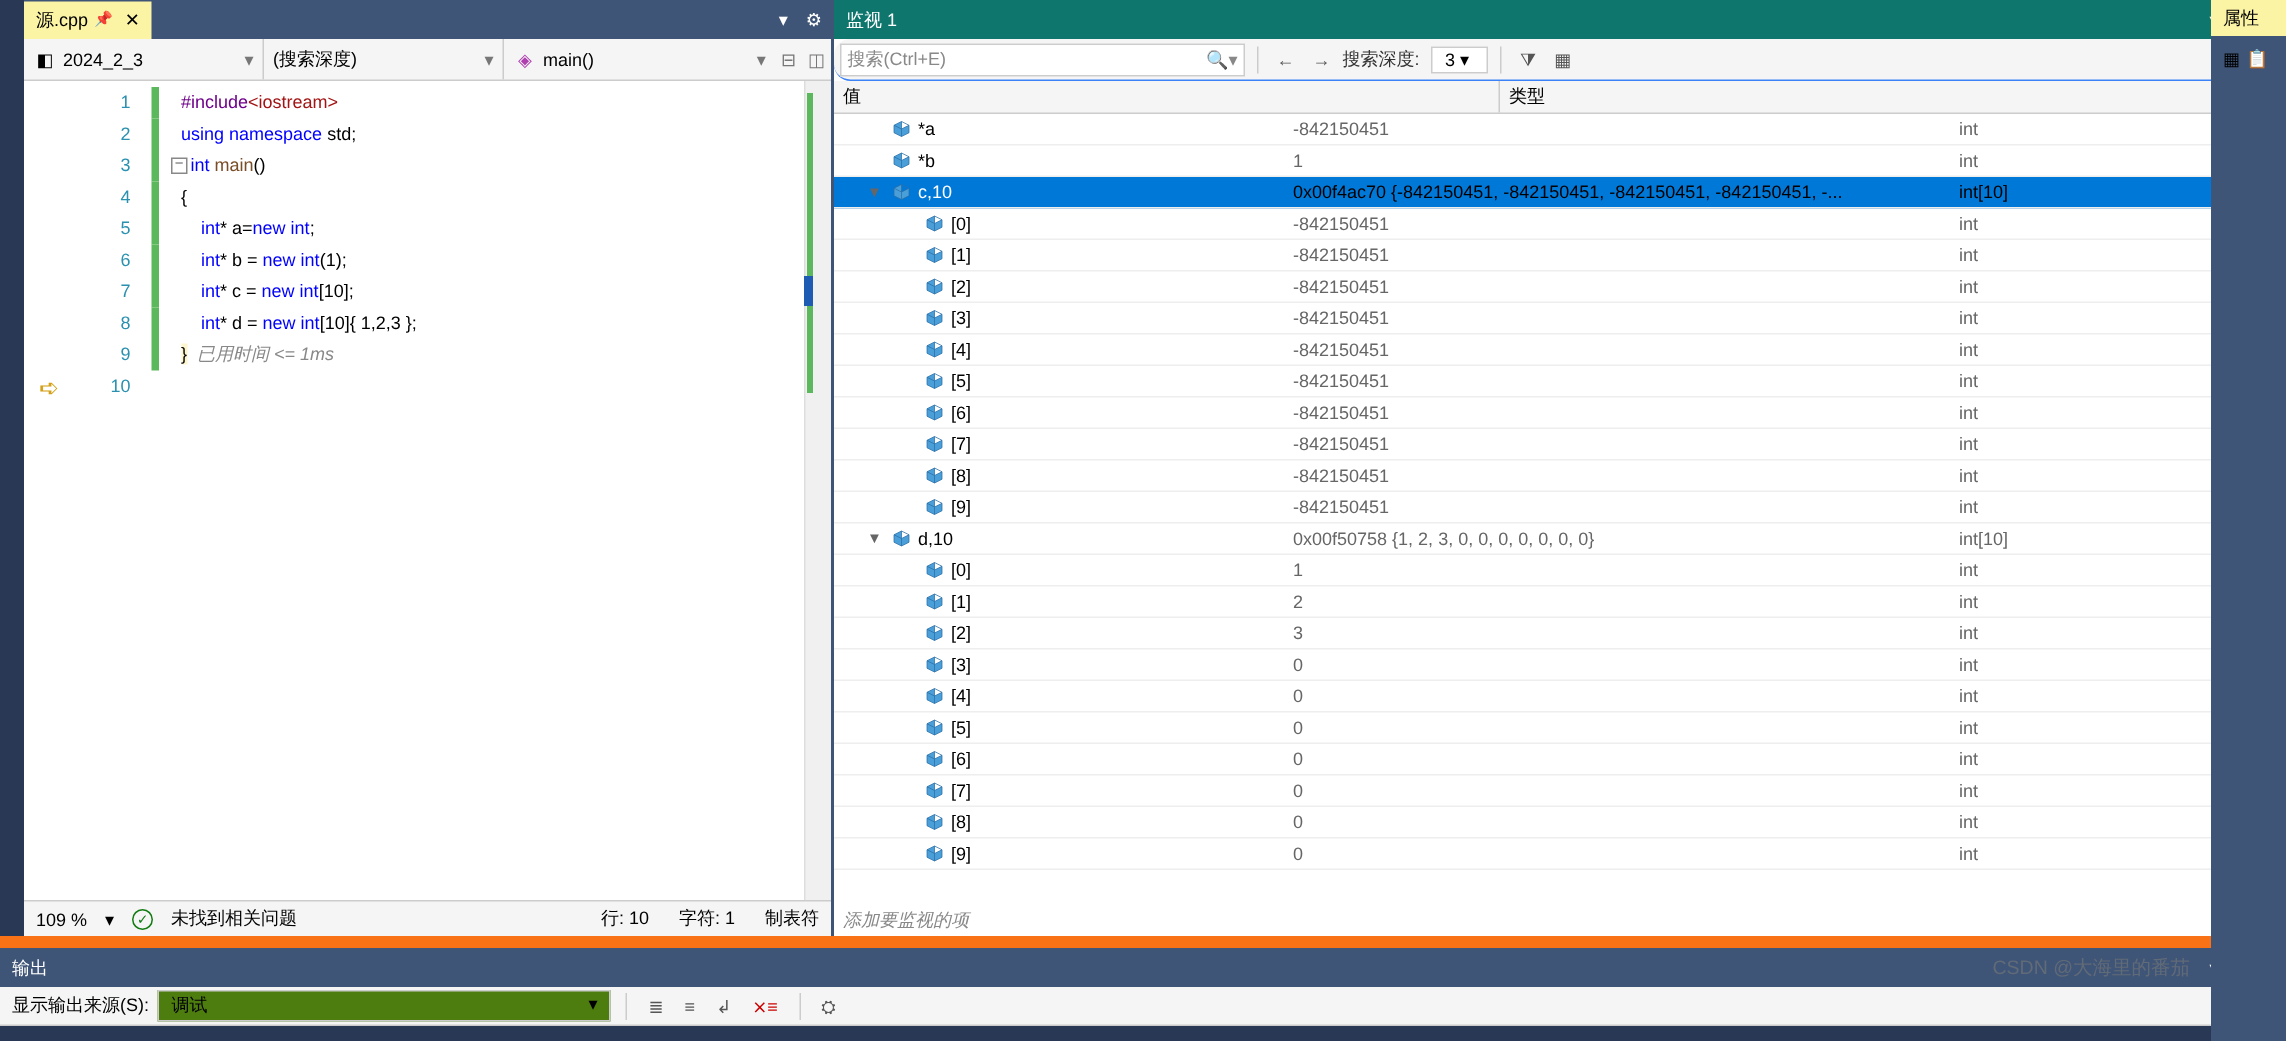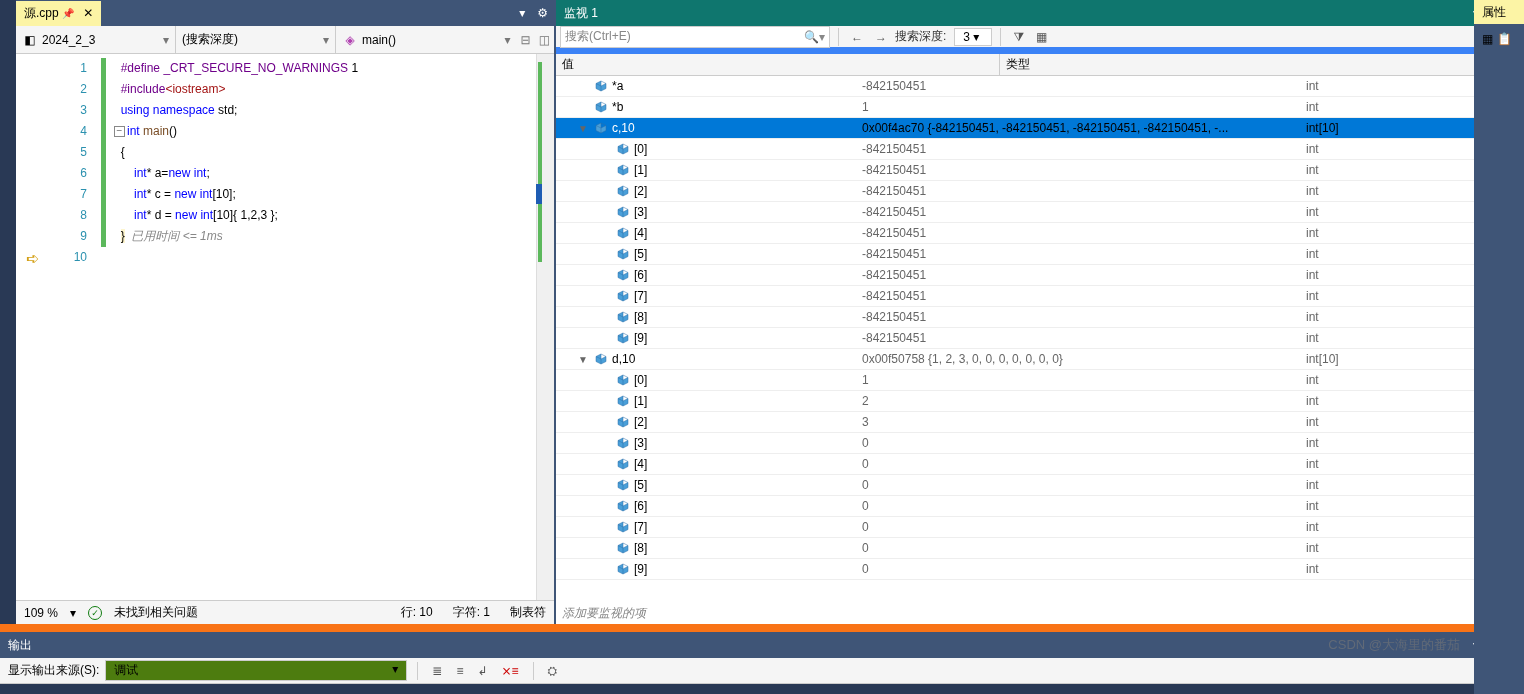--- a/index.html
+++ b/index.html
@@ -34,21 +34,21 @@
 .yellow-highlight { background: #fdf5ce; }
 .vscroll-editor { width: 18px; background: #f0f0f0; border-left: 1px solid #ddd; position: relative; }
 .vscroll-green { position: absolute; right: 12px; top: 8px; width: 4px; height: 200px; background: #5cb85c; }
 .vscroll-blue { position: absolute; right: 12px; top: 130px; width: 6px; height: 20px; background: #1e5cb3; }
 .editor-status { background: #f5f5f5; border-top: 1px solid #ccc; height: 24px; display: flex; align-items: center; padding: 0 8px; gap: 12px; }
 .check-icon { color: #107c10; border: 1px solid #107c10; border-radius: 50%; width: 14px; height: 14px; display: inline-flex; align-items: center; justify-content: center; font-size: 9px; }
 .status-right { margin-left: auto; display: flex; gap: 20px; }
 .watch-panel { flex: 1; display: flex; flex-direction: column; background: #fff; border-left: 2px solid #3f5577;}
 .watch-title { background: #0f766e; color: #fff; height: 26px; display: flex; align-items: center; padding: 0 8px; }
 .watch-title-btns { margin-left: auto; display: flex; gap: 6px; }
-.watch-toolbar { background: #f5f5f5; border-bottom: 7px solid #3b82f6; height: 28px; display: flex; align-items: center; padding: 0 4px; gap: 4px; }
+.watch-toolbar { background: #f5f5f5; border-bottom: 1px solid #3b82f6; height: 28px; display: flex; align-items: center; padding: 0 4px; gap: 4px; border-radius: 11px; }
 .search-box { flex: 0 0 270px; border: 1px solid #ccc; background: #fff; height: 22px; display: flex; align-items: center; padding: 0 4px; color: #888; }
 .search-box span:first-child { flex: 1; }
 .tb-sep { width: 1px; height: 18px; background: #ccc; margin: 0 4px; }
 .tb-btn { padding: 0 4px; color: #555; }
 .depth-label { color: #333; }
 .depth-val { border: 1px solid #ccc; background: #fff; padding: 1px 12px 1px 8px; margin-left: 4px; }
 .watch-grid { flex: 1; overflow: hidden; display: flex; flex-direction: column; }
 .grid-header { display: flex; background: #f5f5f5; border-bottom: 1px solid #ccc; height: 22px; }
 .col-name { width: 300px; padding: 2px 6px; border-right: 1px solid #ccc; }
 .col-value { width: 444px; padding: 2px 6px; border-right: 1px solid #ccc; }
@@ -119,26 +119,26 @@
           <div>3</div>
           <div>4</div>
           <div>5</div>
           <div>6</div>
           <div>7</div>
           <div>8</div>
           <div>9</div>
           <div>10</div>
         </div>
       <div class="code-content">
-        <div class="code-line"><span class="green-bar"></span>  <span class="macro">#define </span><span class="macro">_CRT_SECURE_NO_WARNINGS</span><span> 1</span></div>
         <div class="code-line"><span class="green-bar"></span>  <span class="macro">#include</span><span class="str">&lt;iostream&gt;</span></div>
         <div class="code-line"><span class="green-bar"></span>  <span class="kw">using </span><span class="kw">namespace</span><span> std;</span></div>
         <div class="code-line"><span class="green-bar"></span><span class="fold-minus">−</span><span class="kw">int </span><span class="func">main</span><span>()</span></div>
         <div class="code-line"><span class="green-bar"></span>  <span>{</span></div>
         <div class="code-line"><span class="green-bar"></span>  <span class="kw">    int</span><span>* a=</span><span class="kw">new </span><span class="kw">int</span><span>;</span></div>
+        <div class="code-line"><span class="green-bar"></span>  <span class="kw">    int</span><span>* b = </span><span class="kw">new </span><span class="kw">int</span><span>(1);</span></div>
         <div class="code-line"><span class="green-bar"></span>  <span class="kw">    int</span><span>* c = </span><span class="kw">new </span><span class="kw">int</span><span>[10];</span></div>
         <div class="code-line"><span class="green-bar"></span>  <span class="kw">    int</span><span>* d = </span><span class="kw">new </span><span class="kw">int</span><span>[10]{ 1,2,3 };</span></div>
         <div class="code-line"><span class="green-bar"></span>  <span class="yellow-highlight">}</span>  <span class="comment">已用时间 &lt;= 1ms</span></div>
       </div>
       <div class="vscroll-editor">
         <div class="vscroll-green"></div>
         <div class="vscroll-blue"></div>
       </div>
     </div>
     <div class="editor-status">

